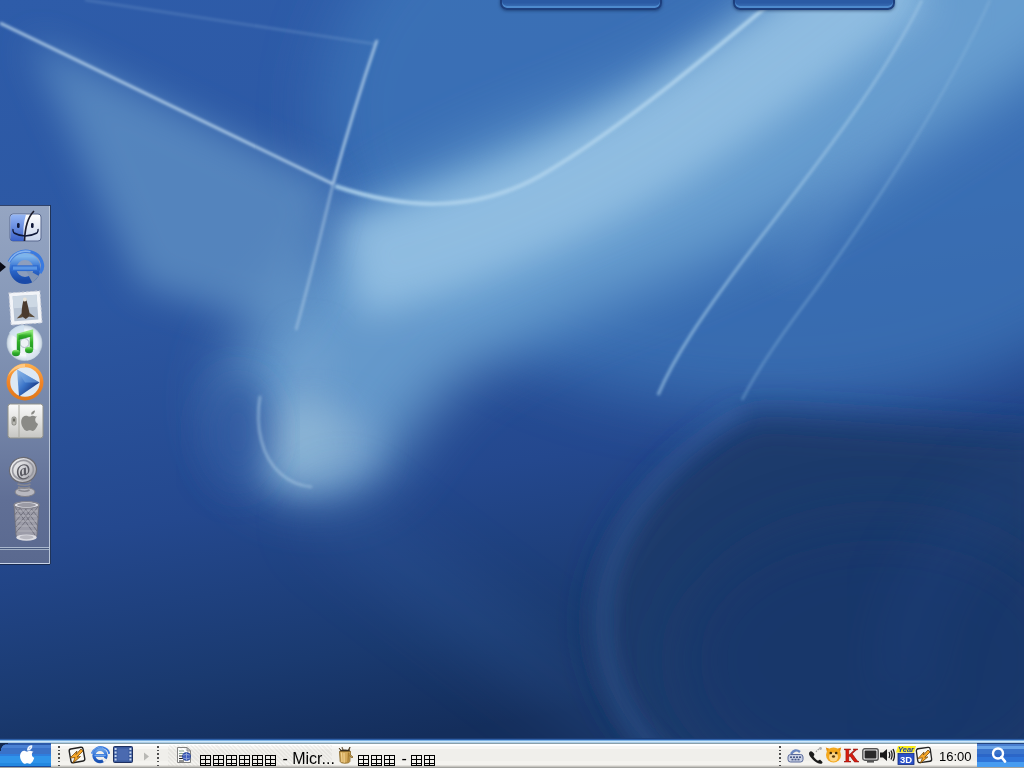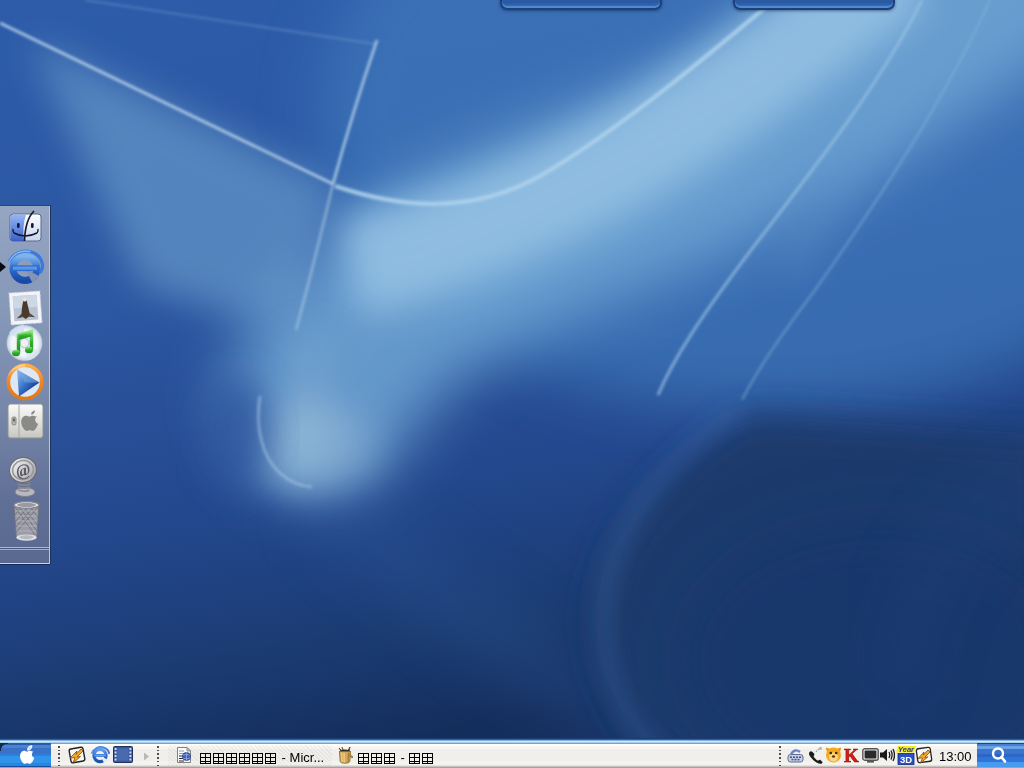--- a/index.html
+++ b/index.html
@@ -12,21 +12,21 @@
 #dock{position:absolute;left:0;top:205px;width:50px;height:358px;background:linear-gradient(180deg,#95a5c2 0%,#8698b8 30%,#7485a8 60%,#606f96 82%,#5a698f 100%);border-top:1px solid #31436a;box-shadow:inset -1px 0 0 #b9c5d8,1px 0 0 #203459,0 1px 0 #17294f,inset 0 -1px 0 #c9d4e8;}
 #docksep{position:absolute;left:0;top:547px;width:49px;height:3px;background:linear-gradient(180deg,#aab8ce 0 1px,#47597e 1px 2px,#a2b0c6 2px 3px);}
 #dockarrow{position:absolute;left:0;top:262px;width:0;height:0;border-top:5px solid transparent;border-bottom:5px solid transparent;border-left:6px solid #0a0a14;}
 
 #taskbar{position:absolute;left:0;top:738px;width:1024px;height:30px;}
 #tb-strip{position:absolute;left:0;top:0;width:1024px;height:6px;background:linear-gradient(180deg,#1c3c72 0 1px,#2d5fa8 1px 2px,#7cb2e4 2px 3px,#cfe8fa 3px 4px,#aacce6 4px 5px,#8aa0aa 5px 6px);}
 #tb-body{position:absolute;left:0;top:6px;width:1024px;height:24px;background:linear-gradient(180deg,#ffffff 0 2px,#f7f6f3 2px 5px,#f0efeb 5px 17px,#f4f3ef 17px 21px,#e2e0db 21px 22.5px,#c7c5c0 22.5px 23px,#a2a29e 23px 24px);}
 #startbtn{position:absolute;left:0;top:5px;width:51px;height:24px;background:linear-gradient(180deg,#2c5aaa 0 2px,#4a82d4 2px 5px,#3a72c8 5px 11px,#2e7ede 11px 13px,#2f94ea 13px 20px,#2388e0 20px 23px,#1a4a9c 23px 24px);}
 #startcorner{position:absolute;left:0;top:5px;width:8px;height:8px;background:radial-gradient(circle at 8px 8px, rgba(19,42,82,0) 7px,#13294e 7.5px);}
 .vdots{position:absolute;top:8px;width:1.5px;height:20px;background:repeating-linear-gradient(180deg,#4e4e4e 0 1.5px,rgba(0,0,0,0) 1.5px 3.7px);}
-.tbtext{position:absolute;top:12px;font-size:13px;color:#000;white-space:nowrap;}
+.tbtext{position:absolute;top:12px;font-size:16px;color:#000;white-space:nowrap;}
 #clock{position:absolute;left:939px;top:11px;width:34px;font-size:13px;color:#000;}
 #searchbtn{position:absolute;left:977px;top:5px;width:47px;height:24px;background:linear-gradient(180deg,#24447e 0 1px,#4a7fd0 1px 3px,#6aa4e8 3px 6px,#3a74cc 6px 11px,#2b66c8 11px 14px,#2f74d8 14px 19px,#479cf0 19px 24px);}
 
 .cjk{display:inline-block;width:11px;height:11.5px;margin-right:2px;vertical-align:-1px;border:1px solid #000;box-sizing:border-box;background:
  linear-gradient(90deg,rgba(0,0,0,0) 4.2px,#000 4.2px 5.2px,rgba(0,0,0,0) 5.2px),
  linear-gradient(180deg,rgba(0,0,0,0) 3.4px,#000 3.4px 4.4px,rgba(0,0,0,0) 4.4px 7.2px,#000 7.2px 8.2px,rgba(0,0,0,0) 8.2px);}
 .lat{display:inline-block;vertical-align:1px;}
 </style>
 </head>
 <body>
@@ -376,16 +376,16 @@
     <svg class="abs" style="left:988px;top:9px;z-index:5;" width="22" height="18" viewBox="0 0 22 18">
       <circle cx="10" cy="6.5" r="5" fill="none" stroke="#ffffff" stroke-width="2.4"></circle>
       <path d="M13.4,10 L17,14.5" stroke="#ffffff" stroke-width="2.8" stroke-linecap="round"></path>
     </svg>
     <div style="position:absolute;left:168px;top:7px;width:164px;height:21px;background:repeating-linear-gradient(45deg,rgba(150,148,140,0.10) 0 1.5px,rgba(0,0,0,0) 1.5px 3px);"></div>
     <div class="vdots" style="left:58px;"></div>
     <div class="vdots" style="left:157px;"></div>
     <div class="vdots" style="left:779px;"></div>
     <div class="tbtext" style="left:200px;"><span class="cjk"></span><span class="cjk"></span><span class="cjk"></span><span class="cjk"></span><span class="cjk"></span><span class="cjk"></span><span class="lat">&nbsp;-&nbsp;Micr...</span></div>
     <div class="tbtext" style="left:358px;"><span class="cjk"></span><span class="cjk"></span><span class="cjk"></span><span class="lat">&nbsp;-&nbsp;</span><span class="cjk"></span><span class="cjk"></span></div>
-    <div id="clock">13:00</div>
+    <div id="clock">16:00</div>
     <div id="searchbtn"></div>
   </div>
 </div>
 
 </body></html>

